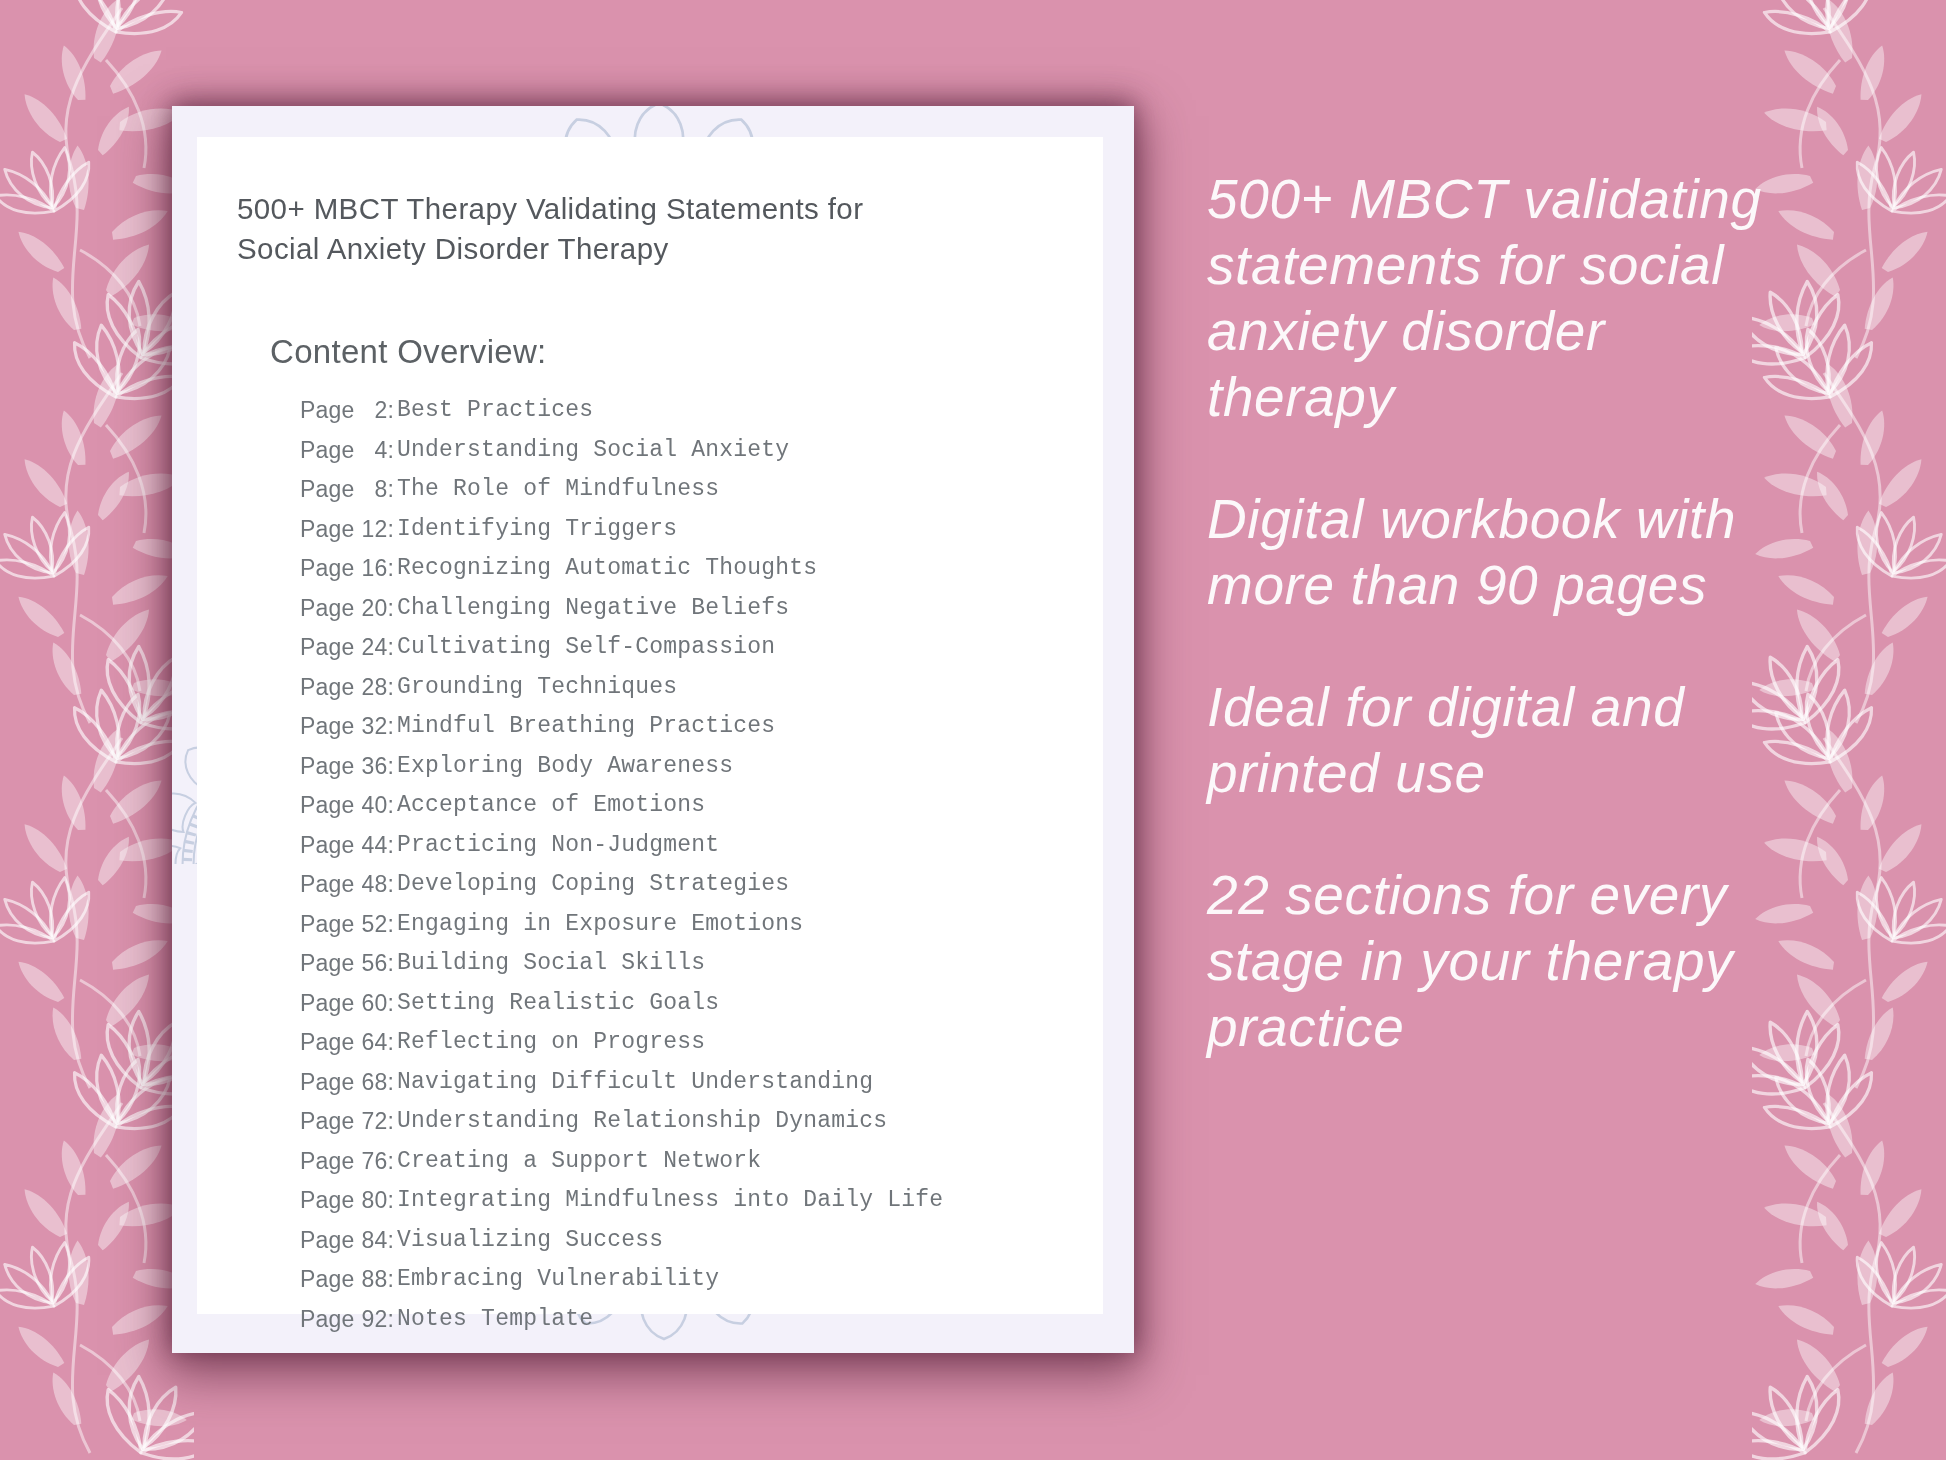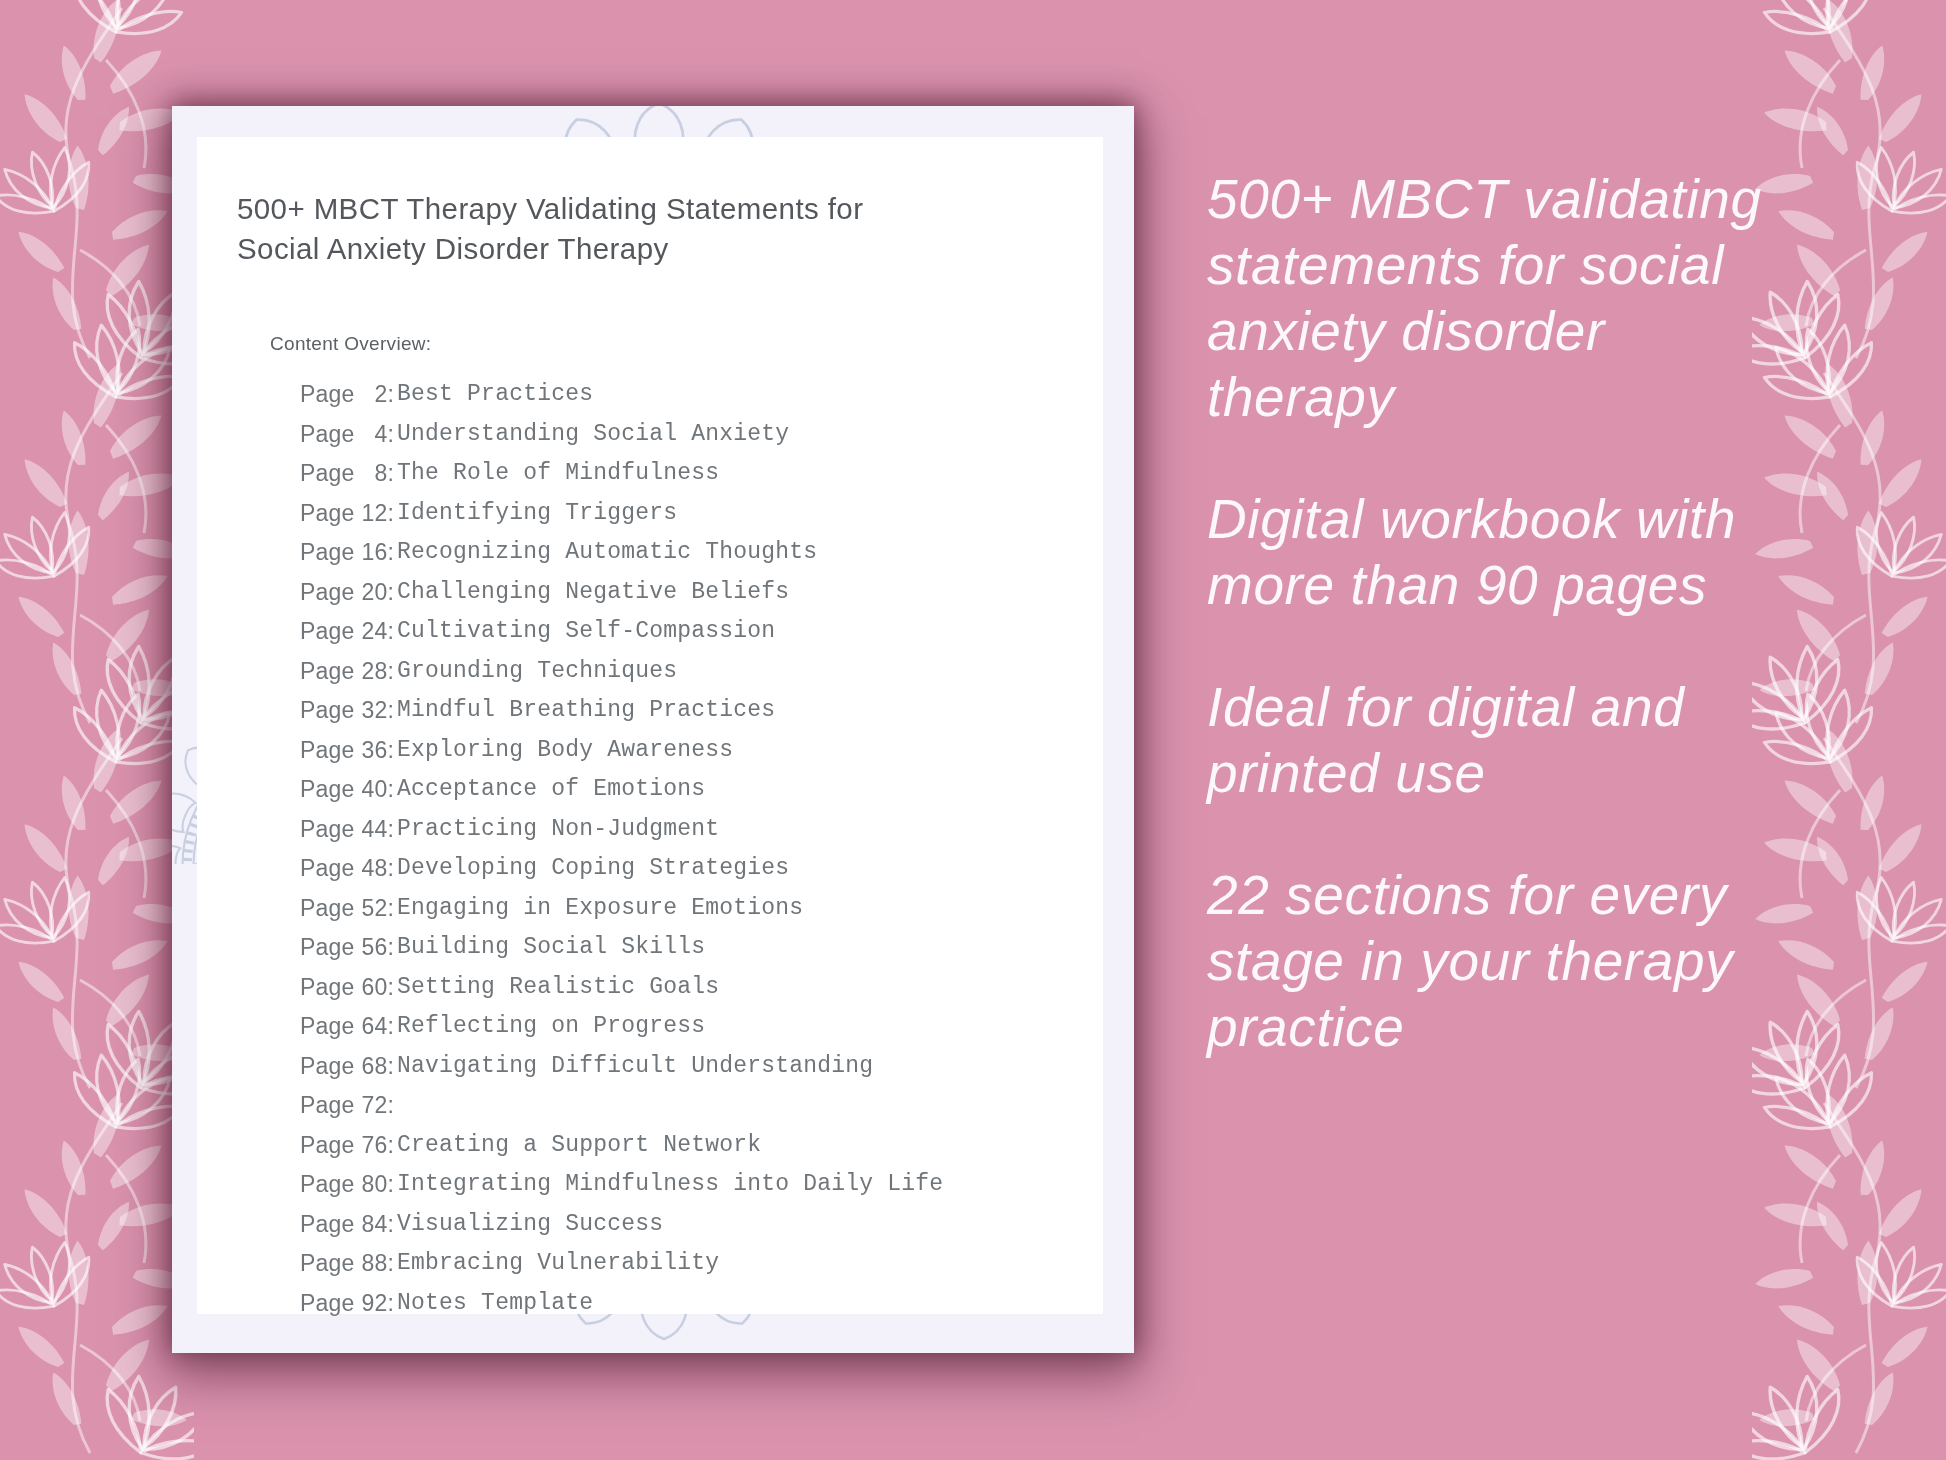--- a/index.html
+++ b/index.html
@@ -28,21 +28,21 @@
   .page{
     position:absolute;left:25px;top:31px;width:906px;height:1177px;
     background:#ffffff;z-index:3;
   }
   .doc-title{
     margin:52px 40px 0 40px;text-align:left;
     font-size:29.5px;line-height:40px;letter-spacing:.4px;
     color:#54585d;white-space:pre-line;font-weight:500;
   }
   .overview{
-    margin:64px 0 0 73px;font-size:19px;color:#5c6165;letter-spacing:.3px;
+    margin:64px 0 0 73px;font-size:33px;color:#5c6165;letter-spacing:.3px;
   }
   .toc{margin:26px 0 0 103px;}
   .toc-row{
     height:39.5px;font-size:23px;color:#70757a;letter-spacing:.2px;
     display:flex;align-items:flex-start;
   }
   .toc-row .pg{flex:none;}
   .toc-row .num{flex:none;display:inline-block;min-width:33px;text-align:right;}
   .toc-row .cl{flex:none;}
   .toc-row .ttl{flex:none;margin-left:3px;font-family:Liberation Mono, monospace;}
@@ -308,20 +308,21 @@
           <span class="pg">Page</span>
           <span class="num">68</span>
           <span class="cl">:</span>
           <span class="ttl">Navigating Difficult Understanding</span>
         </div>
 
   <div class="toc-row">
           <span class="pg">Page</span>
           <span class="num">72</span>
           <span class="cl">:</span>
+          <span class="ttl">Understanding Relationship Dynamics</span>
         </div>
 
   <div class="toc-row">
           <span class="pg">Page</span>
           <span class="num">76</span>
           <span class="cl">:</span>
           <span class="ttl">Creating a Support Network</span>
         </div>
 
   <div class="toc-row">

